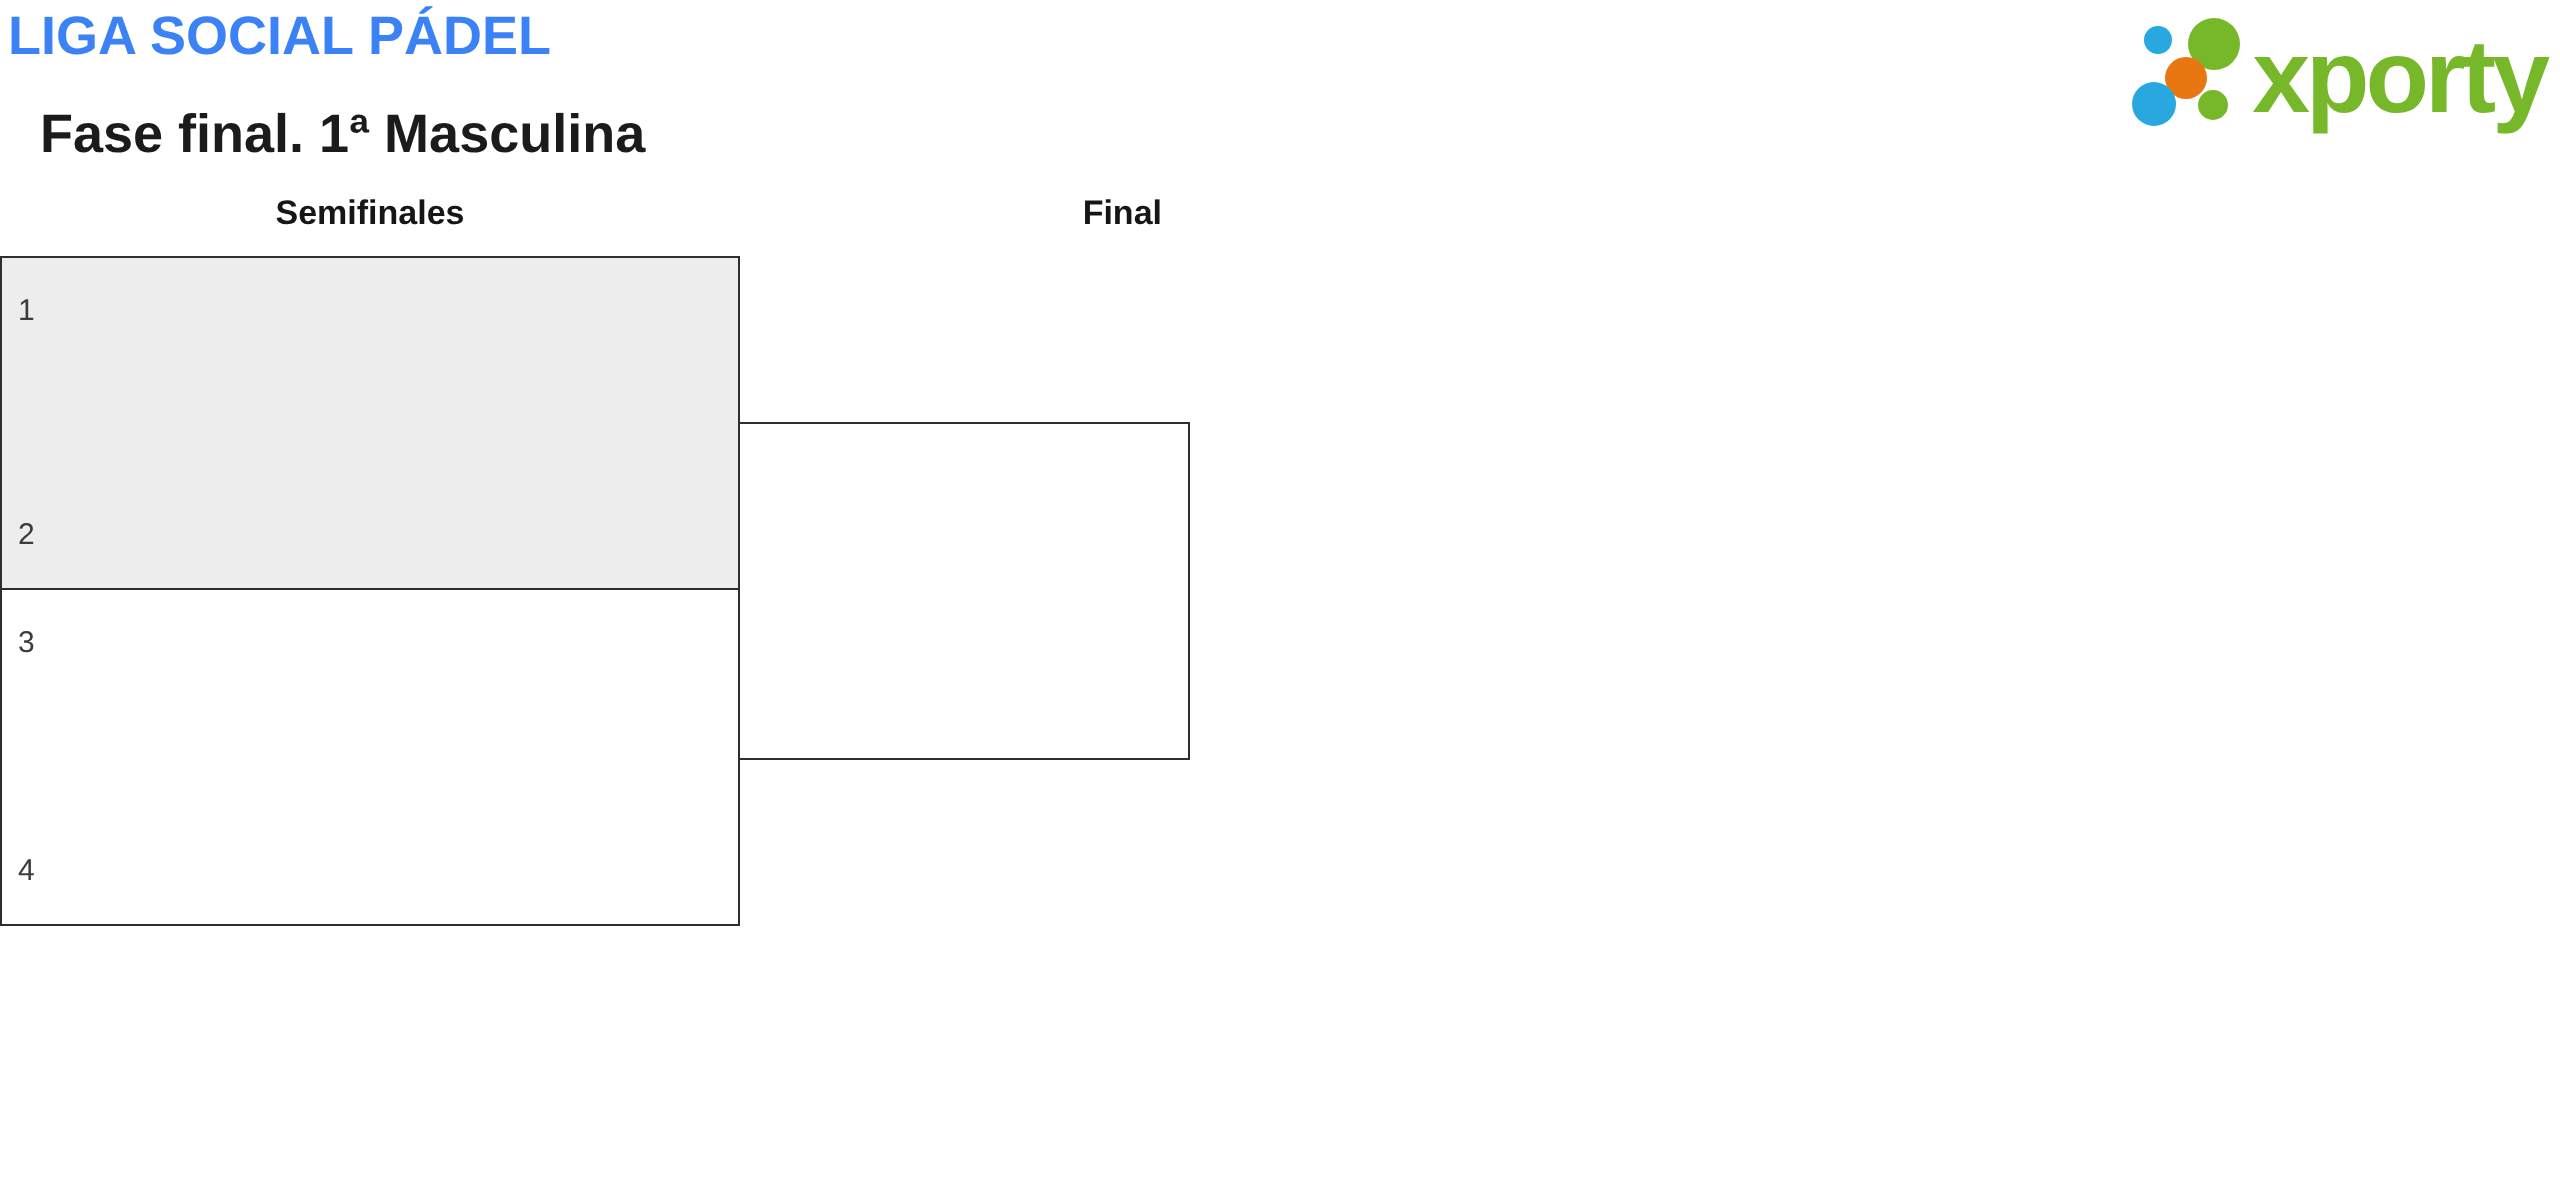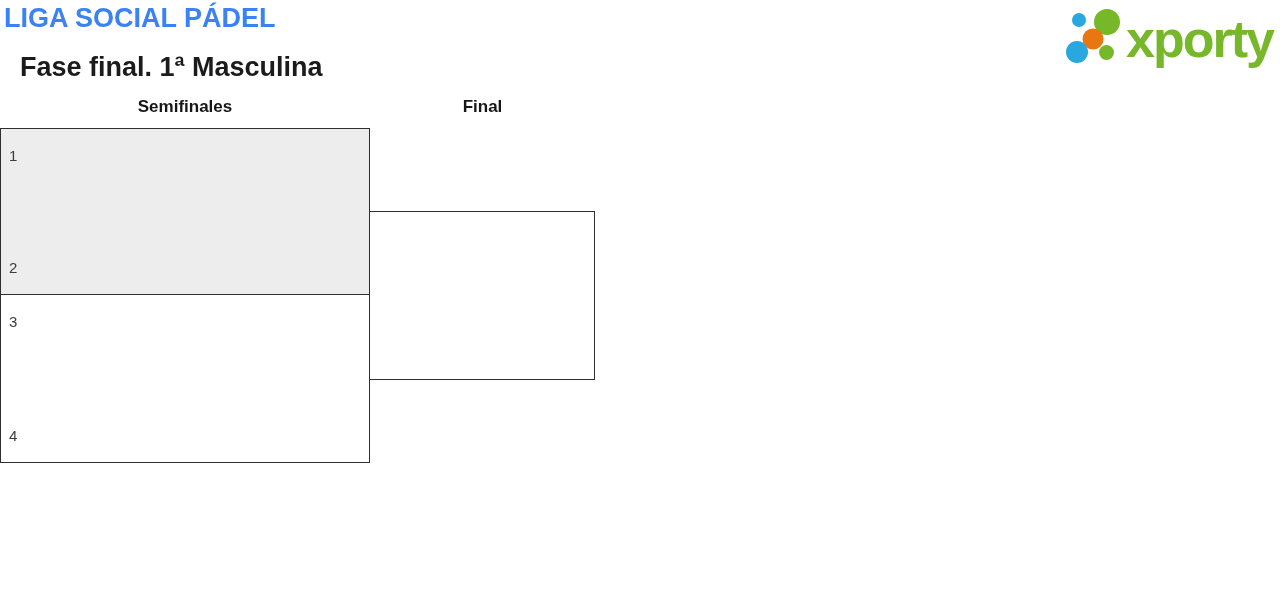--- a/index.html
+++ b/index.html
@@ -72,21 +72,21 @@
   .round-label {
     position: absolute;
     top: 97px;
     font-size: 17px;
     line-height: 20px;
     font-weight: 700;
     color: #161616;
     text-align: center;
   }
   .round-label.semis { left: 0; width: 370px; }
-  .round-label.final { left: 370px; width: 225px; }
+  .round-label.final { left: 356px; width: 225px; text-align: right; }
 
   .match {
     position: absolute;
     box-sizing: border-box;
     border: 1.5px solid var(--border, #2e2e2e);
     background: #ffffff;
     display: flex;
     flex-direction: column;
     justify-content: space-between;
     padding: 19px 8px;

